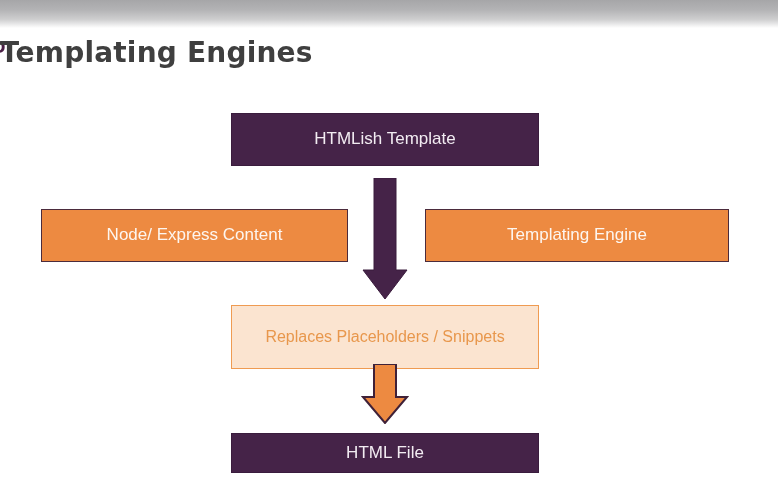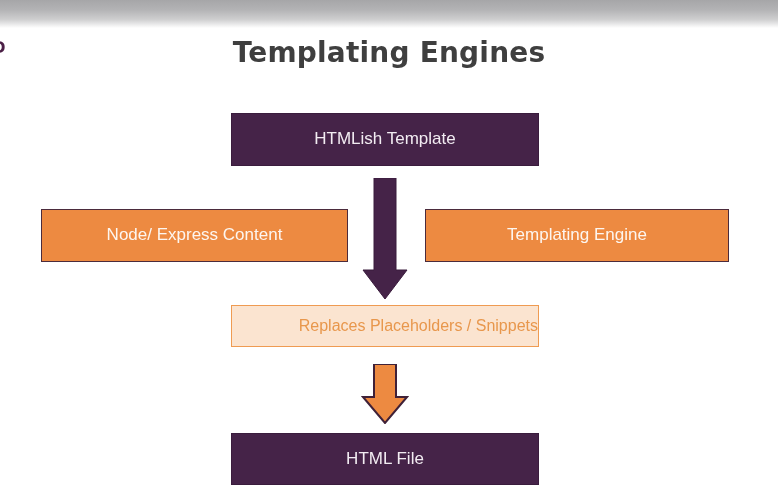--- a/index.html
+++ b/index.html
@@ -49,21 +49,20 @@
   }
   .logo .l1 { display: block; }
   .logo .l2 { display: block; }
 
   
   .title {
     position: absolute;
     left: 0;
     top: 36px;
     width: 778px;
-    text-align: center;
     font-family: "DejaVu Sans", sans-serif;
     font-size: 28px;
     font-weight: bold;
     color: #3f3f3f;
     letter-spacing: 0.2px;
   }
 
   
   .box {
     position: absolute;
@@ -89,22 +88,22 @@
   .box-peach {
     background: #fbe4d0;
     color: #e8974c;
     font-size: 16px;
     border: 1px solid #ef9b52;
   }
 
   #box-htmlish  { left: 231px; top: 113px; width: 308px; height: 53px; justify-content: center; }
   #box-node     { left: 41px;  top: 209px; width: 307px; height: 53px; }
   #box-engine   { left: 425px; top: 209px; width: 304px; height: 53px; }
-  #box-replaces { left: 231px; top: 305px; width: 308px; height: 42px; justify-content: flex-end; }
-  #box-htmlfile { left: 231px; top: 433px; width: 308px; height: 52px; }
+  #box-replaces { left: 231px; top: 305px; width: 308px; height: 64px; }
+  #box-htmlfile { left: 231px; top: 433px; width: 308px; height: 40px; }
 
   
   .arrow {
     position: absolute;
   }
   #arrow-purple { left: 361px; top: 178px; width: 48px; height: 121px; }
   #arrow-orange { left: 361px; top: 364px; width: 48px; height: 60px; }
 </style>
 </head>
 <body>

